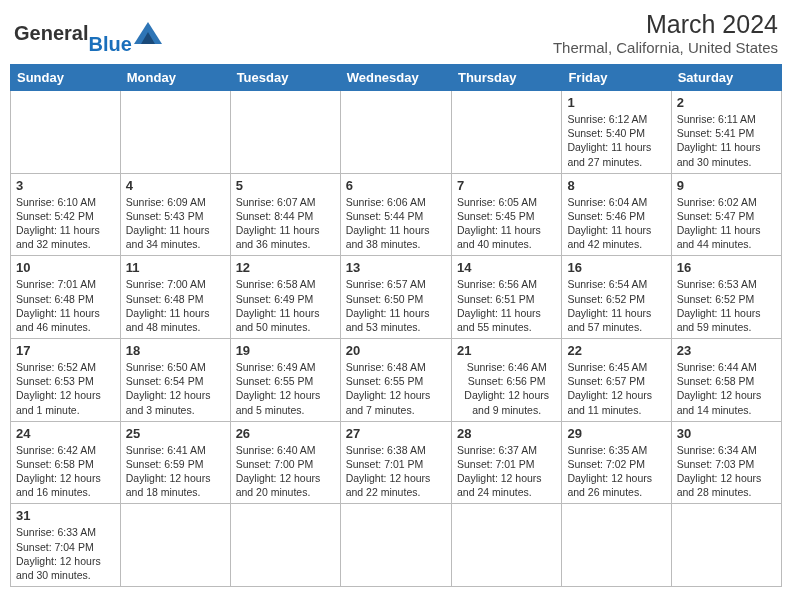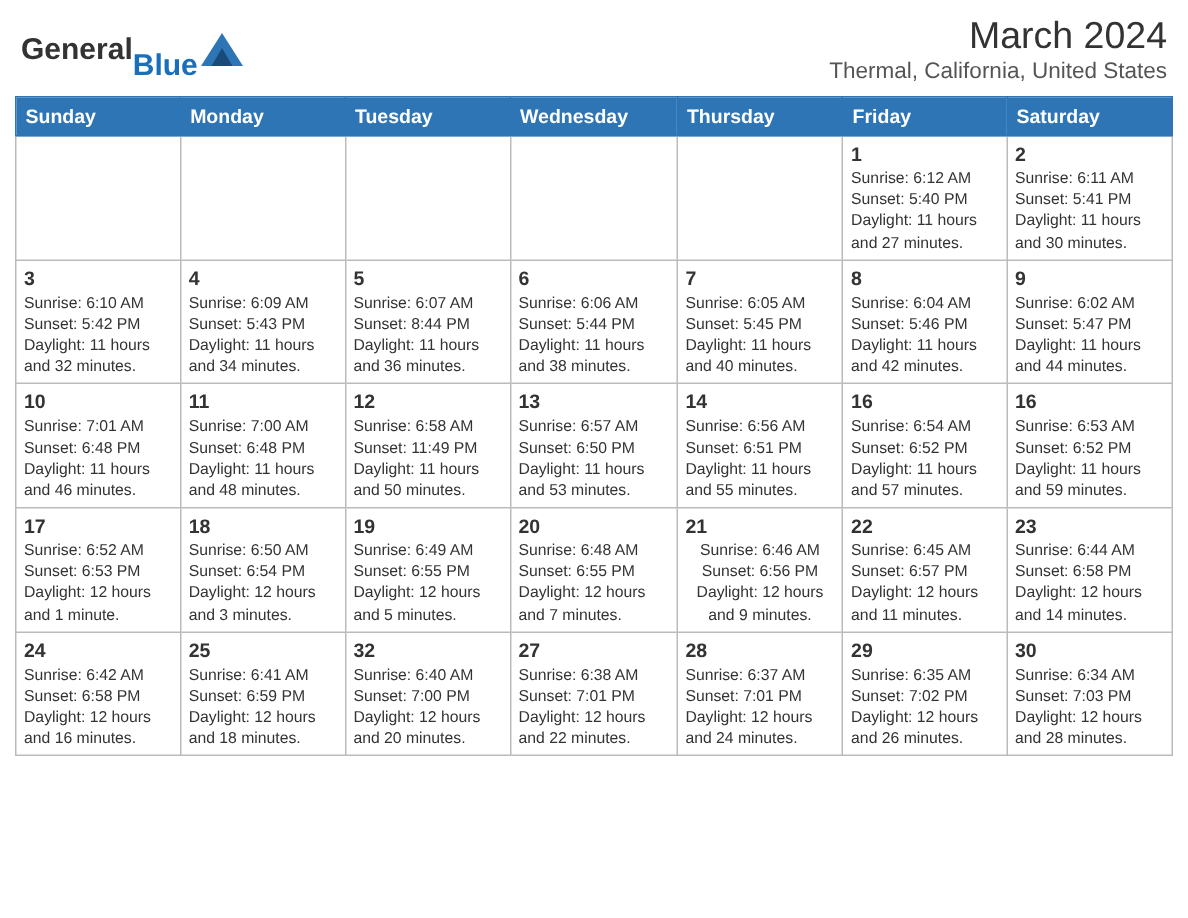--- a/index.html
+++ b/index.html
@@ -195,21 +195,21 @@
         </td>
         <td>
           <div class="day-number">11</div>
           <div class="day-info" style="white-space: pre-line;">Sunrise: 7:00 AM
 Sunset: 6:48 PM
 Daylight: 11 hours and 48 minutes.</div>
         </td>
         <td>
           <div class="day-number">12</div>
           <div class="day-info" style="white-space: pre-line;">Sunrise: 6:58 AM
-Sunset: 11:49 PM
+Sunset: 6:49 PM
 Daylight: 11 hours and 50 minutes.</div>
         </td>
         <td>
           <div class="day-number">13</div>
           <div class="day-info" style="white-space: pre-line;">Sunrise: 6:57 AM
 Sunset: 6:50 PM
 Daylight: 11 hours and 53 minutes.</div>
         </td>
         <td>
           <div class="day-number">14</div>
@@ -281,21 +281,21 @@
 Sunset: 6:58 PM
 Daylight: 12 hours and 16 minutes.</div>
         </td>
         <td>
           <div class="day-number">25</div>
           <div class="day-info" style="white-space: pre-line;">Sunrise: 6:41 AM
 Sunset: 6:59 PM
 Daylight: 12 hours and 18 minutes.</div>
         </td>
         <td>
-          <div class="day-number">32</div>
+          <div class="day-number">26</div>
           <div class="day-info" style="white-space: pre-line;">Sunrise: 6:40 AM
 Sunset: 7:00 PM
 Daylight: 12 hours and 20 minutes.</div>
         </td>
         <td>
           <div class="day-number">27</div>
           <div class="day-info" style="white-space: pre-line;">Sunrise: 6:38 AM
 Sunset: 7:01 PM
 Daylight: 12 hours and 22 minutes.</div>
         </td>
@@ -311,14 +311,28 @@
 Sunset: 7:02 PM
 Daylight: 12 hours and 26 minutes.</div>
         </td>
         <td>
           <div class="day-number">30</div>
           <div class="day-info" style="white-space: pre-line;">Sunrise: 6:34 AM
 Sunset: 7:03 PM
 Daylight: 12 hours and 28 minutes.</div>
         </td>
       </tr>
+      <tr class="last-row">
+        <td>
+          <div class="day-number">31</div>
+          <div class="day-info" style="white-space: pre-line;">Sunrise: 6:33 AM
+Sunset: 7:04 PM
+Daylight: 12 hours and 30 minutes.</div>
+        </td>
+        <td class="empty-cell"></td>
+        <td class="empty-cell"></td>
+        <td class="empty-cell"></td>
+        <td class="empty-cell"></td>
+        <td class="empty-cell"></td>
+        <td class="empty-cell"></td>
+      </tr>
     </tbody>
 </table>
 
 </body></html>

